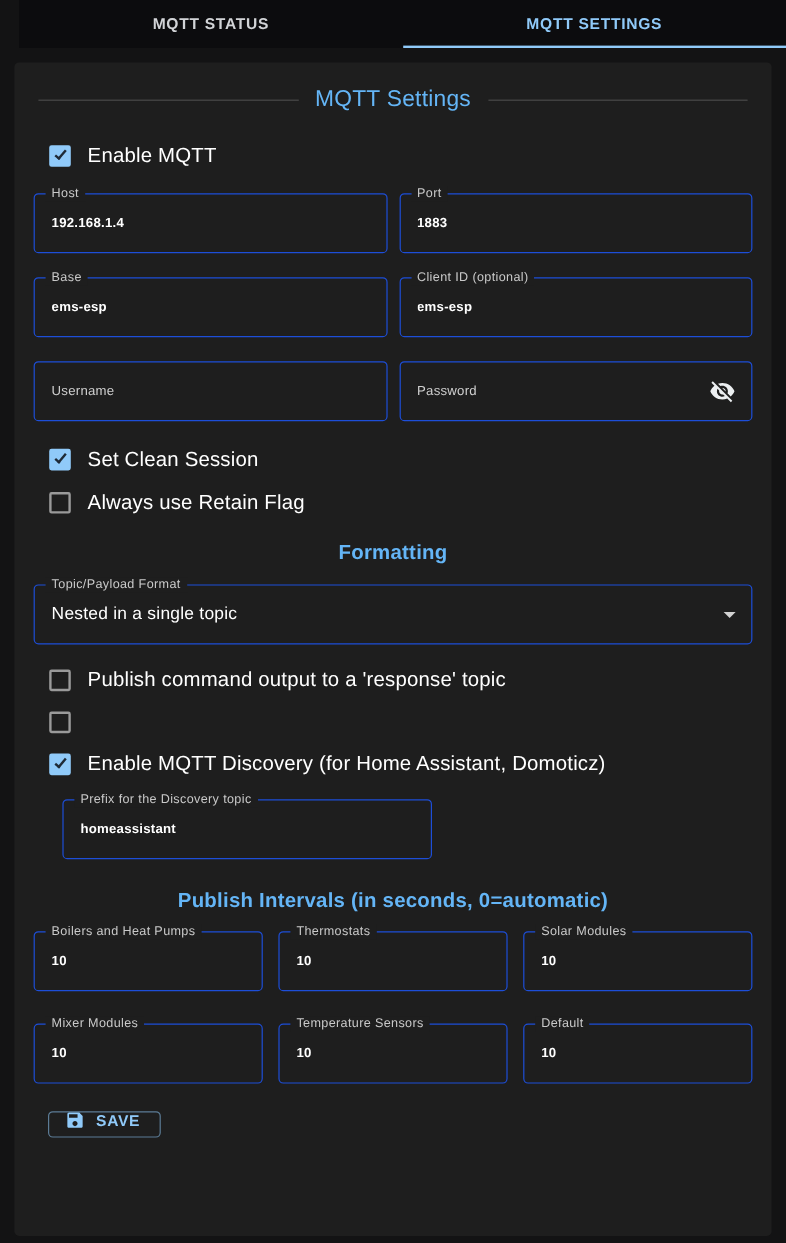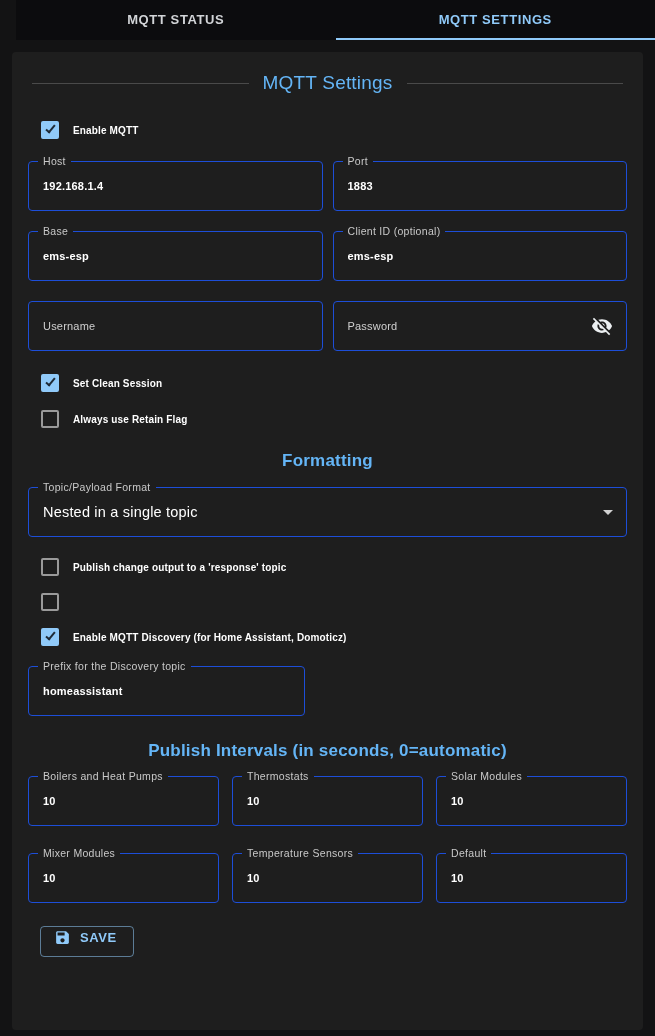--- a/index.html
+++ b/index.html
@@ -46,21 +46,21 @@
     width: 18px; height: 18px; flex: 0 0 18px;
     border: 2px solid #9a9a9a; border-radius: 2px;
   }
   .checkbox.checked { background: #90caf9; border-color: #90caf9; }
   .check-icon { display: none; }
   .checkbox.checked .check-icon {
     display: block; width: 5px; height: 10px;
     border-right: 2px solid #1e2a36; border-bottom: 2px solid #1e2a36;
     transform: rotate(40deg); margin: 0 auto; margin-top: 0px;
   }
-  .checkbox-label { font-size: 10px; font-weight: 700; letter-spacing: 0.15px; }
+  .checkbox-label { font-size: 17px; font-weight: 400; letter-spacing: 0.15px; }
 
   
   .row { display: grid; gap: 10px; margin-bottom: 20px; }
   .two-col { grid-template-columns: 1fr 1fr; }
   .three-col { grid-template-columns: 1fr 1fr 1fr; gap: 13px; }
   .field {
     position: relative; height: 50px;
     border: 1px solid #1d4ed8; border-radius: 4px;
   }
   .field-label {
@@ -95,27 +95,27 @@
   
   .section-heading {
     color: #64b5f6; font-size: 17px; font-weight: 700; letter-spacing: 0.2px; text-align: center;
   }
   #formatting-heading { margin: 20px 0 16px; }
   #intervals-heading { margin: 25px 0 15px; }
 
   .cb-group .checkbox-row { margin-bottom: 11px; }
   .cb-group { margin-top: 18px; }
 
-  .half { width: 277px; }
+  .half { width: 308px; margin-left: 24px; }
 
   
   .save-button {
     margin-top: 23px; margin-left: 12px;
     display: inline-flex; align-items: center; gap: 9px;
-    height: 31px; padding: 0 16px 8px 13px;
+    height: 22px; padding: 0 16px 8px 13px;
     background: transparent;
     border: 1px solid rgba(144, 202, 249, 0.55);
     border-radius: 4px; cursor: pointer;
     color: #90caf9; font-family: inherit;
     font-size: 13px; font-weight: 700; letter-spacing: 0.6px;
   }
   .save-button svg { fill: #90caf9; width: 17px; height: 17px; }
 
   .mb19 { margin-bottom: 19px; }
   .mt12 { margin-top: 12px; }
@@ -200,21 +200,21 @@
 
   <div class="field" style="margin-bottom:0;">
     <span class="field-label">Topic/Payload Format</span>
     <span class="field-value">Nested in a single topic</span>
     <span class="select-arrow"></span>
   </div>
 
   <div class="cb-group">
     <div class="checkbox-row">
       <span class="checkbox"></span>
-      <span class="checkbox-label">Publish change output to a 'response' topic</span>
+      <span class="checkbox-label">Publish command output to a 'response' topic</span>
     </div>
     <div class="checkbox-row">
       <span class="checkbox"></span>
     </div>
     <div class="checkbox-row">
       <span class="checkbox checked">
           <span class="check-icon"></span>
         </span>
       <span class="checkbox-label">Enable MQTT Discovery (for Home Assistant, Domoticz)</span>
     </div>

